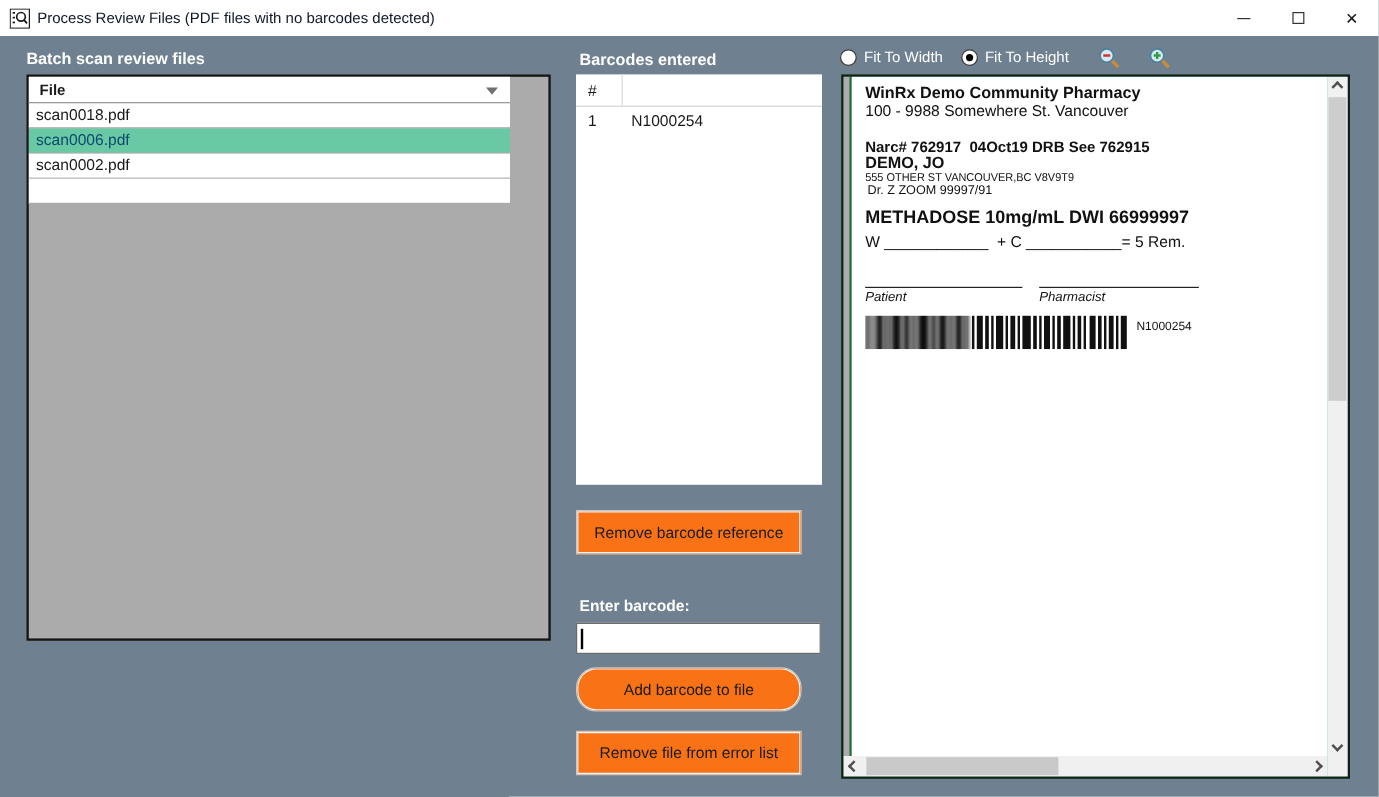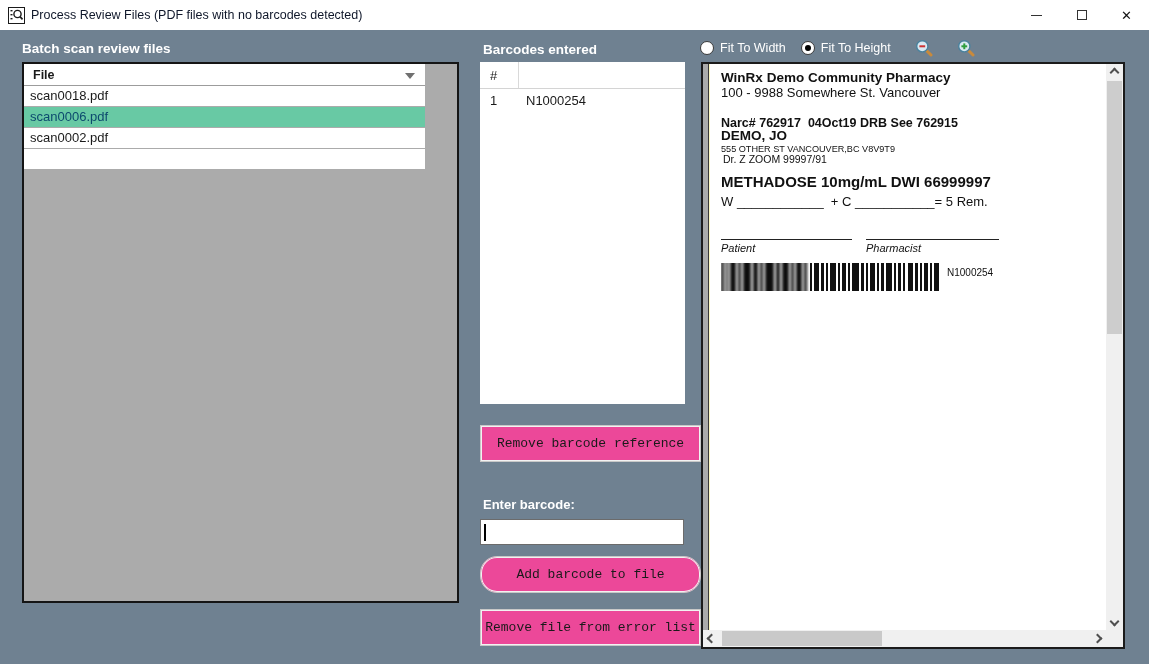--- a/index.html
+++ b/index.html
@@ -13,62 +13,62 @@
   .titlebar-title { position:absolute; left:31px; top:0; height:30px; line-height:30px; font-size:12.5px; color:#0f172a; }
   .win-btn { position:absolute; top:0; width:45px; height:30px; display:flex; align-items:center; justify-content:center; cursor:default; }
   .glyph-min { width:11px; height:1px; background:#333; }
   .glyph-max { width:10px; height:10px; border:1px solid #333; }
   .glyph-close { font-size:13px; color:#111; line-height:1; }
 
   
   .section-label { position:absolute; color:#ffffff; font-size:13.5px; font-weight:600;text-align:center; }
 
   
-  .left-panel { position:absolute; left:22px; top:62px; width:437px; height:541px;
+  .left-panel { position:absolute; left:22px; top:62px; width:437px; height:472px;
                 background:#ABABAB; border:2px solid #151515; }
   .file-table { position:absolute; left:0; top:0; width:401px; }
   .file-header { height:22px; background:#ffffff; border-bottom:1px solid #9c9c9c; position:relative;
                  font-size:12.5px; font-weight:600; color:#1a1a1a; line-height:22px; padding-left:9px; }
   .file-header .dd-arrow { position:absolute; right:10px; top:9px; width:0; height:0;
                  border-left:5px solid transparent; border-right:5px solid transparent; border-top:6px solid #707070; }
   .file-row { height:21px; background:#ffffff; border-bottom:1px solid #ababab; font-size:13px;
               color:#1a1a1a; line-height:20px; padding-left:6px; }
   .file-row.selected { background:#68C9A4; color:#0c4a6e; }
 
   
   .bc-table { position:absolute; left:480px; top:62px; width:205px; height:342px; background:#ffffff; }
   .bc-header { display:flex; height:27px; border-bottom:1px solid #d4d4d4; font-size:13px; color:#1a1a1a; }
   .bc-header .c1 { width:39px; padding:6px 0 0 10px; border-right:1px solid #d9d9d9; }
   .bc-header .c2 { width:122px; padding:6px 0 0 7px; border-right:1px solid #d9d9d9; }
   .bc-header .c3 { flex:1; }
   .bc-row { display:flex; height:23px; font-size:13px; color:#1a1a1a; }
   .bc-row .c1 { width:39px; padding:4px 0 0 10px; }
   .bc-row .c2 { width:122px; padding:4px 0 0 7px; }
 
-  .btn { position:absolute; left:480px; width:221px; height:37px; background:#ec4899;
+  .btn { position:absolute; left:480px; width:188px; height:37px; background:#f97316;
          border:1px solid #c8c8c8; box-shadow:inset 0 0 0 1px #f2f2f2;
-         font-family:Liberation Mono, monospace; font-size:13px; color:#1a1a1a; cursor:default; }
+         font-family:Liberation Sans, sans-serif; font-size:13px; color:#1a1a1a; cursor:default; }
 
   .enter-label { position:absolute; left:483px; top:497px; color:#fff; font-size:13px; font-weight:600; }
   .bc-input { position:absolute; left:480px; top:519px; width:204px; height:26px; background:#fff;
               border:1px solid #6b6b6b; }
   .caret { position:absolute; left:3px; top:4px; width:1.5px; height:17px; background:#000; }
 
   
   .fit-controls { position:absolute; left:700px; top:39px; height:18px; display:flex; align-items:center; }
   .radio { width:14px; height:14px; border-radius:50%; background:#fff; border:1px solid #3a3a3a;
            display:flex; align-items:center; justify-content:center; }
   .radio .dot { width:6px; height:6px; border-radius:50%; background:#000; display:none; }
   .radio.checked .dot { display:block; }
   .radio-label { color:#fff; font-size:12.5px; margin:0 0 0 6px; }
   .zoom-icon { margin-left:24px; width:18px; height:18px; }
 
   
   .pdf-panel { position:absolute; left:701px; top:62px; width:424px; height:587px;
-               background:#fef9c3; border:2px solid #1b1b1b; }
+               background:#22c55e; border:2px solid #1b1b1b; }
   .pdf-gutter { position:absolute; left:0; top:0; width:6px; bottom:17px; background:#ABABAB;
                 border-right:1px solid #3a3a3a; }
   .vscroll { position:absolute; right:0; top:0; width:17px; bottom:17px; background:#F0F0F0; }
   .vthumb { position:absolute; left:1px; right:1px; top:17px; height:253px; background:#CDCDCD; }
   .hscroll { position:absolute; left:0; bottom:0; right:17px; height:17px; background:#F0F0F0; }
   .hthumb { position:absolute; top:1px; bottom:1px; left:19px; width:160px; background:#C9C9C9; }
   .corner { position:absolute; right:0; bottom:0; width:17px; height:17px; background:#F0F0F0; }
   .chev { width:7px; height:7px; border-right:2px solid #4f4f4f; border-bottom:2px solid #4f4f4f; }
   .chev.up    { transform:rotate(-135deg); }
   .chev.down  { transform:rotate(45deg); }

